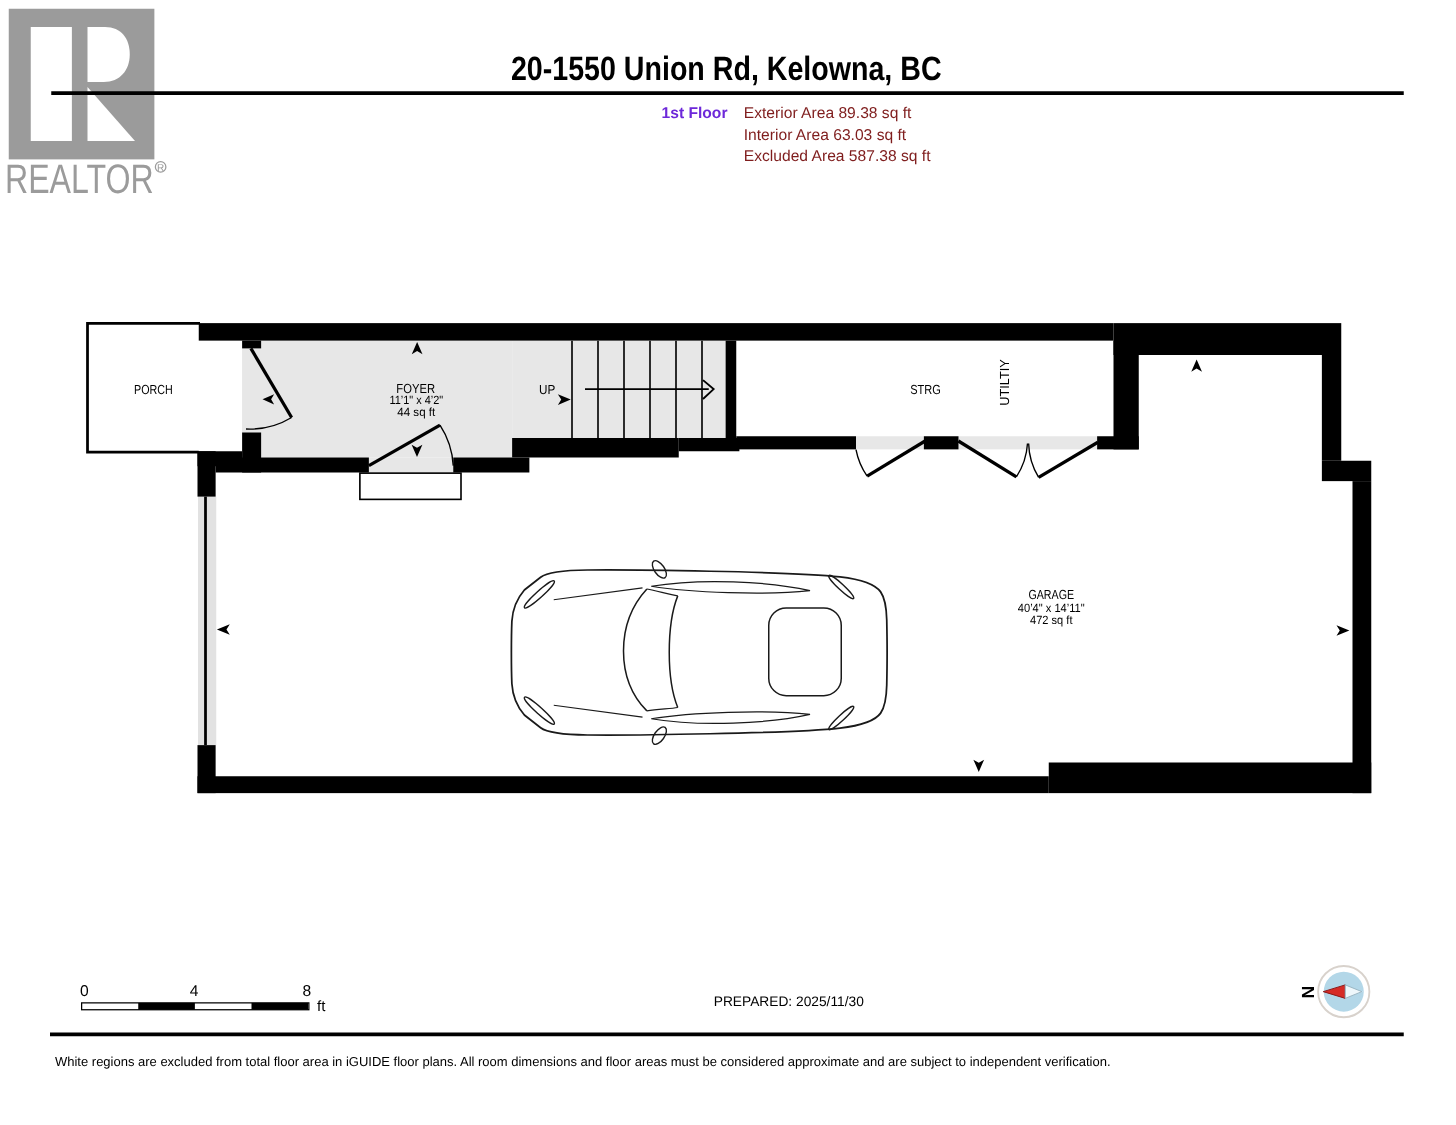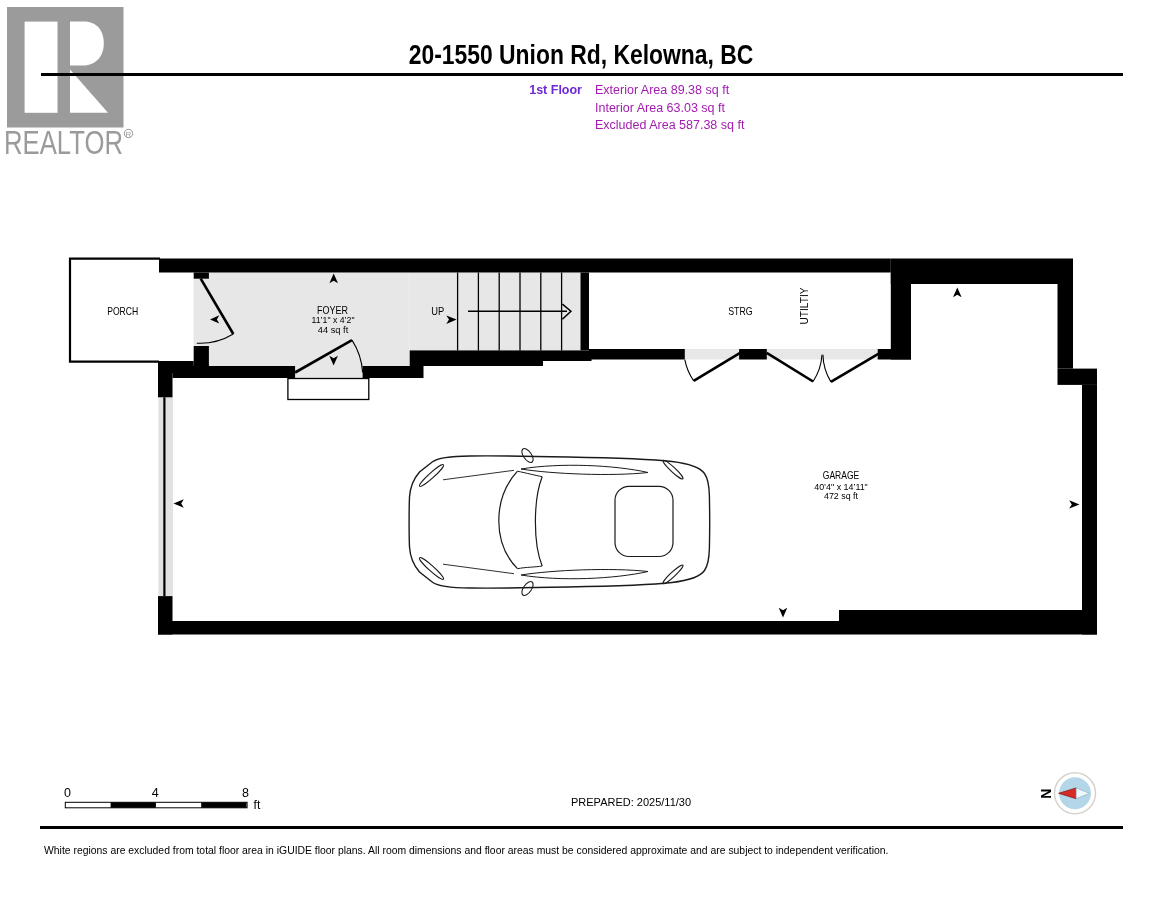--- a/index.html
+++ b/index.html
@@ -10,21 +10,21 @@
 <body>
 
 <svg class="abs" style="left:0;top:0;z-index:6;" width="1165" height="70" viewBox="0 0 1165 70">
     <text x="581" y="64" font-size="27" font-weight="bold" fill="#000" text-anchor="middle" textLength="344.5" lengthAdjust="spacingAndGlyphs" font-family="Liberation Sans, sans-serif">20-1550 Union Rd, Kelowna, BC</text>
   </svg>
 
 <div class="abs" style="left:41px;top:72.9px;width:1082px;height:3.4px;background:#000;z-index:8;"></div>
 
 <div class="abs" style="left:450px;top:83px;width:132px;text-align:right;font-size:12.5px;font-weight:bold;color:#6d28d9;">1st Floor</div>
 
-<div class="abs" style="left:595px;top:82px;font-size:12.5px;color:#a21caf;line-height:17.6px;">Exterior Area 89.38 sq ft<br>Interior Area 63.03 sq ft<br>Excluded Area 587.38 sq ft</div>
+<div class="abs" style="left:595px;top:82px;font-size:12.5px;color:#7f1d1d;line-height:17.6px;">Exterior Area 89.38 sq ft<br>Interior Area 63.03 sq ft<br>Excluded Area 587.38 sq ft</div>
 
 <svg class="abs" style="left:0;top:0;" width="140" height="160" viewBox="0 0 140 160">
   <rect x="7" y="7" width="116.5" height="120.5" fill="#9b9b9b"></rect>
   <rect x="24.6" y="21.6" width="32.9" height="91.2" fill="#ffffff"></rect>
   <path d="M70,21.6 L84,21.6 C97,21.6 103.8,31 103.8,43.5 C103.8,56 96,65.5 83,65.5 L70,65.5 Z" fill="#ffffff"></path>
   <path d="M70,69.5 L70,112.8 L108,112.8 Z" fill="#ffffff"></path>
   <text x="4" y="154" font-size="33" fill="#9b9b9b" textLength="119" lengthAdjust="spacingAndGlyphs" font-family="Liberation Sans, sans-serif">REALTOR</text>
   <circle cx="128.5" cy="133.5" r="4.2" fill="none" stroke="#9b9b9b" stroke-width="1"></circle>
   <text x="128.5" y="136.5" font-size="8" fill="#9b9b9b" text-anchor="middle" font-family="Liberation Sans, sans-serif">R</text>
 </svg>

